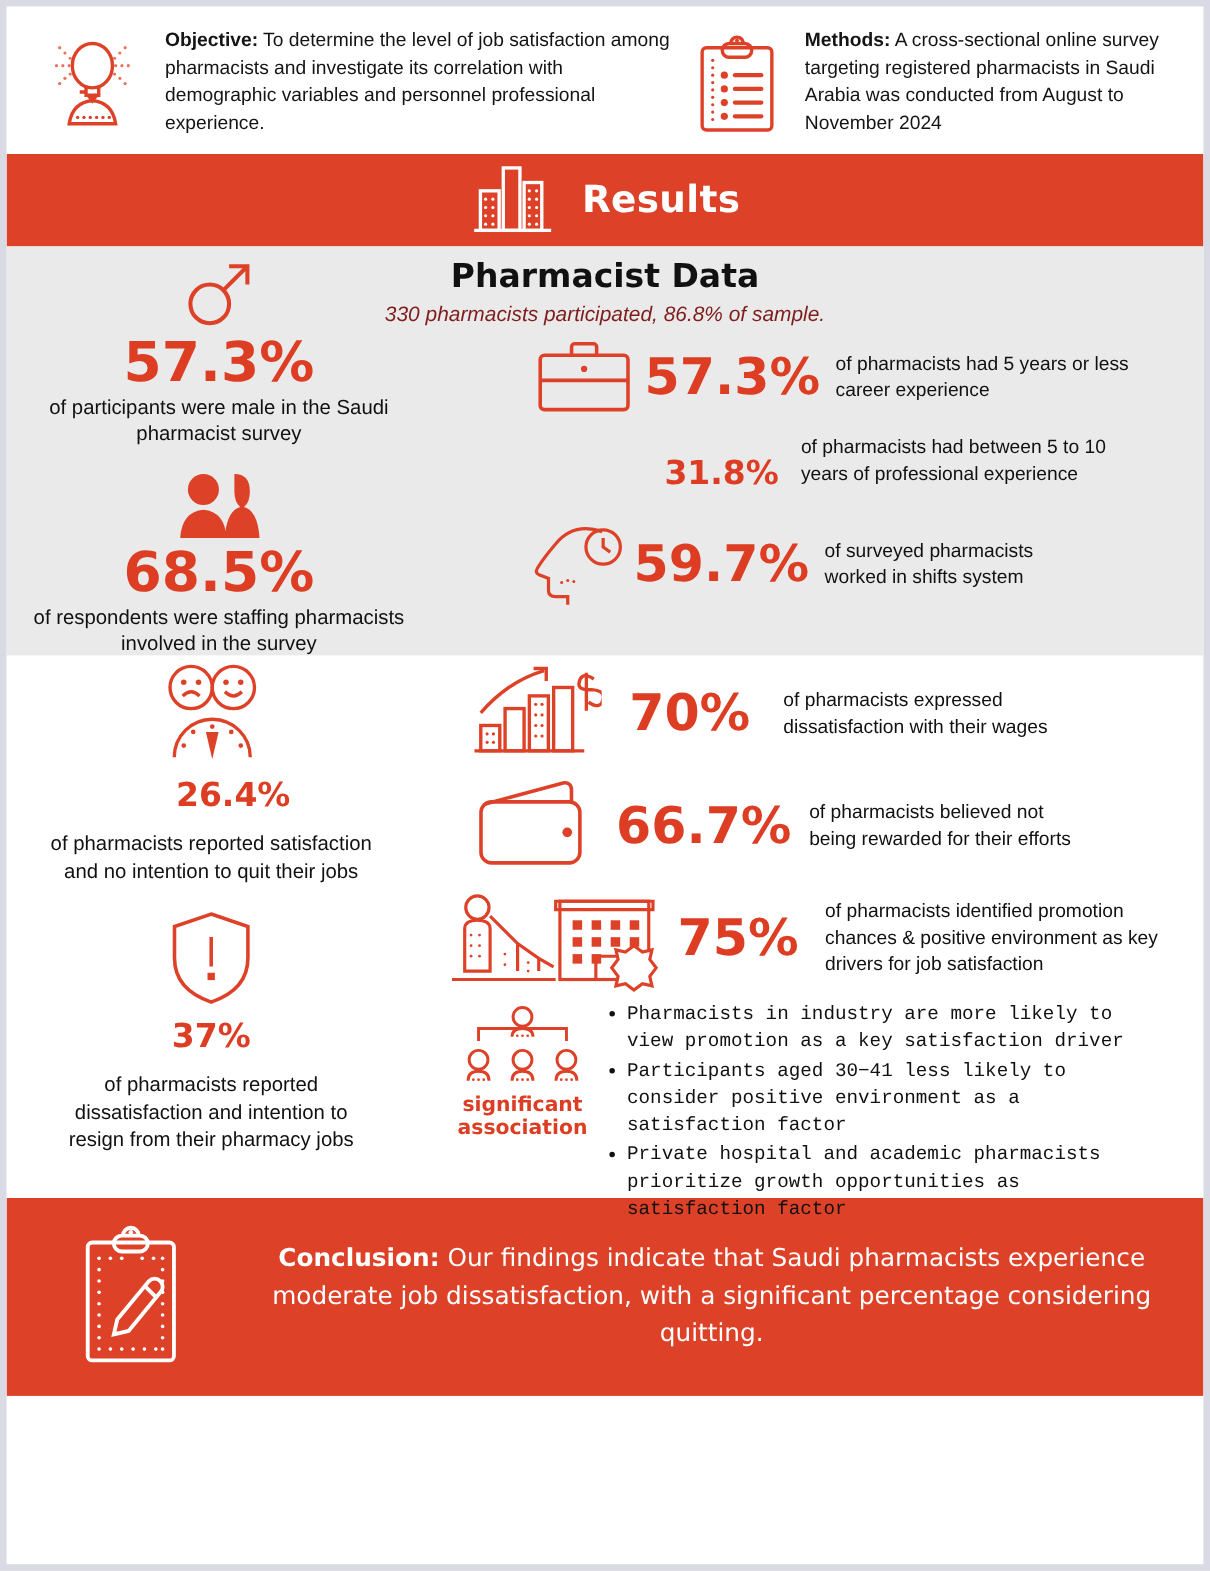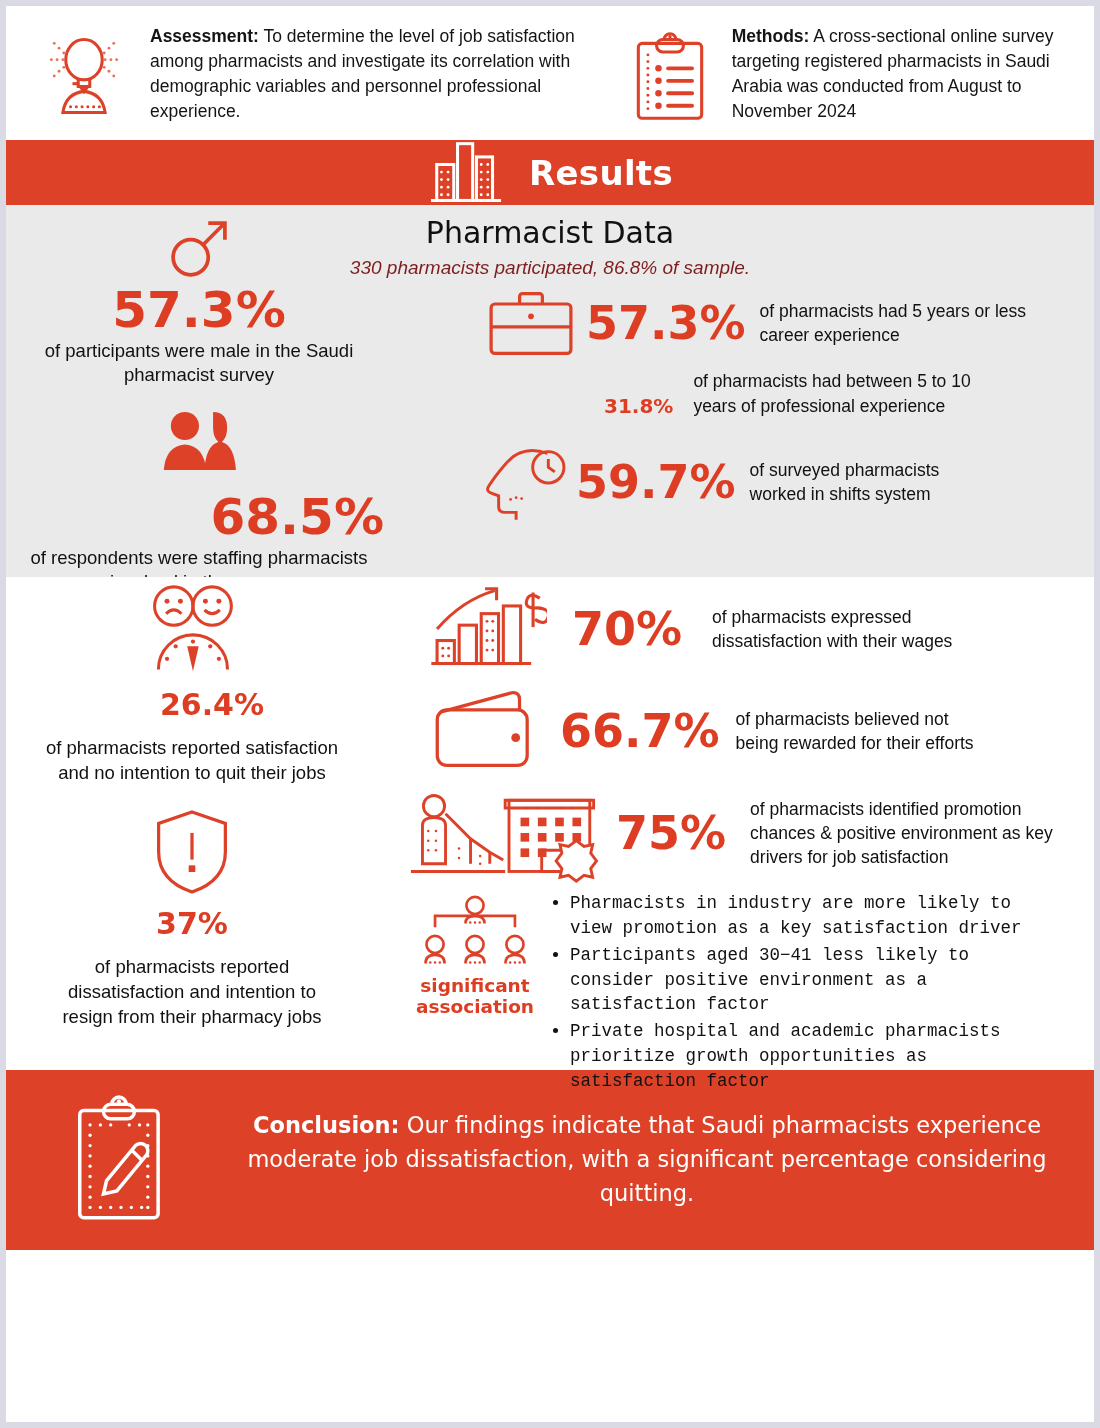--- a/index.html
+++ b/index.html
@@ -46,40 +46,40 @@
   .om-icon.clip{width:96px;}
   .om-text{
     font-size:17.5px;line-height:1.42;color:#141414;
     font-family:"Liberation Sans", sans-serif;
   }
   .om-text b{font-weight:bold;}
 
   
   .results-band{
     background:#dd4128;
-    height:65px;
+    height:84px;
     display:flex;align-items:center;justify-content:center;
     gap:22px;
   }
   .results-band .rb-label{
     color:#ffffff;font-size:34px;font-weight:bold;letter-spacing:0.3px;
     font-family:"DejaVu Sans", sans-serif;
   }
 
   
   .gray{
     background:#eaeaea;
     position:relative;
     height:372px;
   }
   .pd-title{
     position:absolute;left:0;right:0;top:10px;text-align:center;
   }
   .pd-title .t1{
-    font-size:30px;font-weight:normal;color:#111;
+    font-size:30px;font-weight:bold;color:#111;
     font-family:"DejaVu Sans", sans-serif;
   }
   .pd-title .t2{
     margin-top:7px;
     font-size:19px;font-style:italic;color:#7f1d1d;
     font-family:"Liberation Sans", sans-serif;
   }
 
   .g-left{
     position:absolute;left:8px;top:6px;width:370px;text-align:center;
@@ -189,21 +189,21 @@
             <circle cx="19" cy="50" r="1.5"></circle>
               <circle cx="24" cy="45" r="1.5"></circle>
               <circle cx="29" cy="41" r="1.5"></circle>
             <circle cx="81" cy="50" r="1.5"></circle>
               <circle cx="76" cy="45" r="1.5"></circle>
               <circle cx="71" cy="41" r="1.5"></circle>
           </g>
         </svg>
       </div>
       <div class="om-text">
-        <b>Assessment:</b><span> To determine the level of job satisfaction among pharmacists and investigate its correlation with demographic variables and personnel professional experience.</span>
+        <b>Objective:</b><span> To determine the level of job satisfaction among pharmacists and investigate its correlation with demographic variables and personnel professional experience.</span>
       </div>
     </div>
 
     <div class="om-block right">
       <div class="om-icon clip">
         <svg width="88" height="96" viewBox="0 0 90 100">
           <g fill="none" stroke="#dd4128" stroke-width="3.2">
             <rect x="12" y="16" width="66" height="78" rx="4"></rect>
             <rect x="31" y="12" width="28" height="13" rx="6.5"></rect>
             <path d="M39 12 a6 6 0 0 1 12 0"></path>
@@ -298,21 +298,21 @@
       <div style="margin-top:20px;">
         <div style="display:flex;justify-content:center;">
           <svg width="88" height="66" viewBox="0 0 100 74">
             <g fill="#dd4128">
               <circle cx="34" cy="20" r="16"></circle>
               <path d="M10 70 q2 -27 24 -29 q22 2 24 29 z"></path>
               <path d="M66 4 q16 0 16 18 q0 11 -6 16 q14 4 16 32 h-36 q2 -28 16 -32 q-6 -5 -6 -16 q0 -18 0 -18z"></path>
             </g>
           </svg>
         </div>
-        <div class="big-pct" style="margin-top:18px;text-align:right;">68.5%</div>
+        <div class="big-pct" style="margin-top:2px;">68.5%</div>
         <div class="cap">of respondents were staffing pharmacists involved in the survey</div>
       </div>
     </div>
 
     <div class="g-right">
 
       <div class="row">
         <div style="width:110px;display:flex;justify-content:center;">
           <svg width="96" height="76" viewBox="0 0 100 80">
             <g fill="none" stroke="#dd4128" stroke-width="3.4">
@@ -322,21 +322,21 @@
             </g>
             <circle cx="50" cy="33" r="3" fill="#dd4128"></circle>
           </svg>
         </div>
         <div class="pct" style="font-size:46px;">57.3%</div>
         <div class="txt" style="margin-left:14px;width:272px;">of pharmacists had 5 years or less career experience</div>
       </div>
 
       <div class="row" style="margin-top:8px;">
         <div style="width:110px;"></div>
-        <div class="pct" style="font-size:20px;padding-left:18px;margin-top:25px;">31.8%</div>
+        <div class="pct" style="font-size:30px;padding-left:18px;margin-top:25px;">31.8%</div>
         <div class="txt" style="margin-left:20px;width:310px;">of pharmacists had between 5 to 10 years of professional experience</div>
       </div>
 
       <div class="row" style="margin-top:24px;">
         <div style="width:106px;display:flex;justify-content:center;">
           <svg width="92" height="80" viewBox="0 0 100 86">
             <g fill="none" stroke="#dd4128" stroke-width="3.2">
               <path d="M70 12 q-28 -10 -46 12 q-12 14 -18 24 q-3 5 3 7 l8 3 v12 q0 6 7 6 h12 v8"></path>
               <circle cx="71" cy="27" r="17"></circle>
               <path d="M71 18 v9 l7 5"></path>

